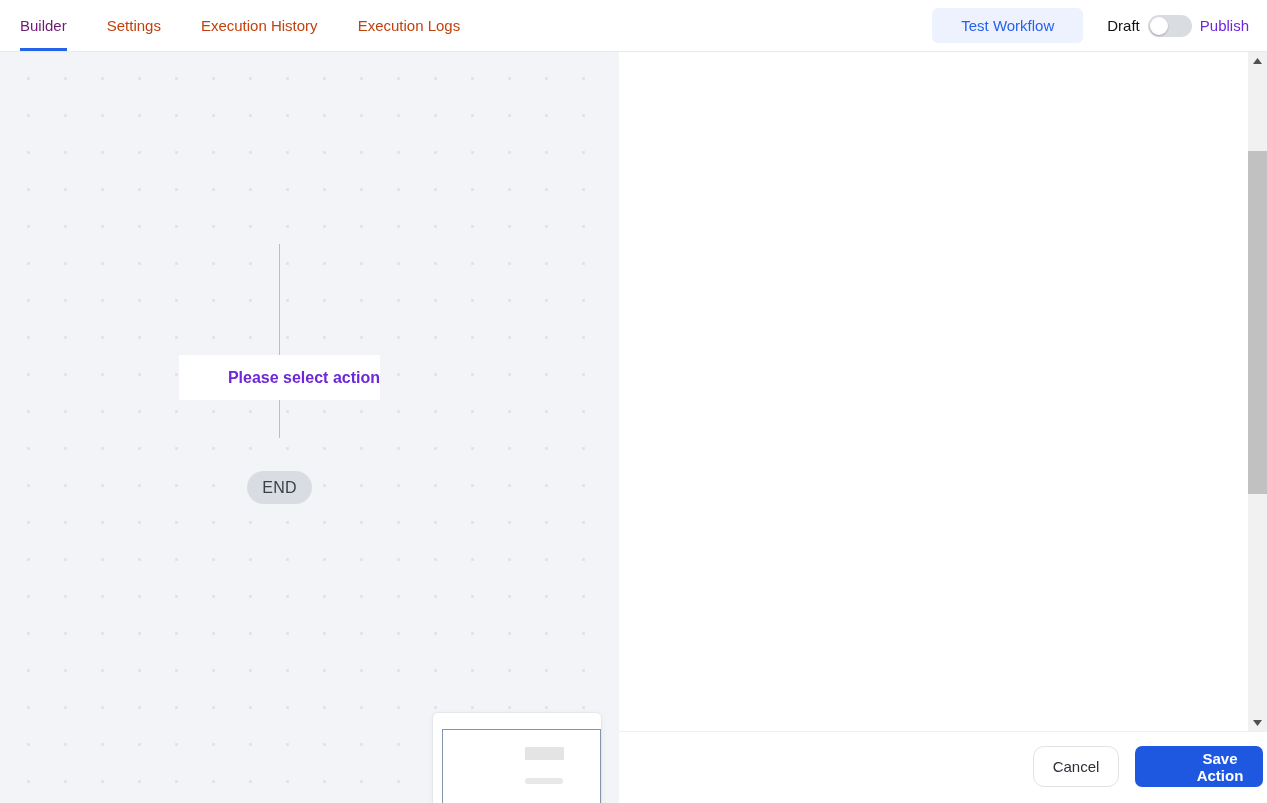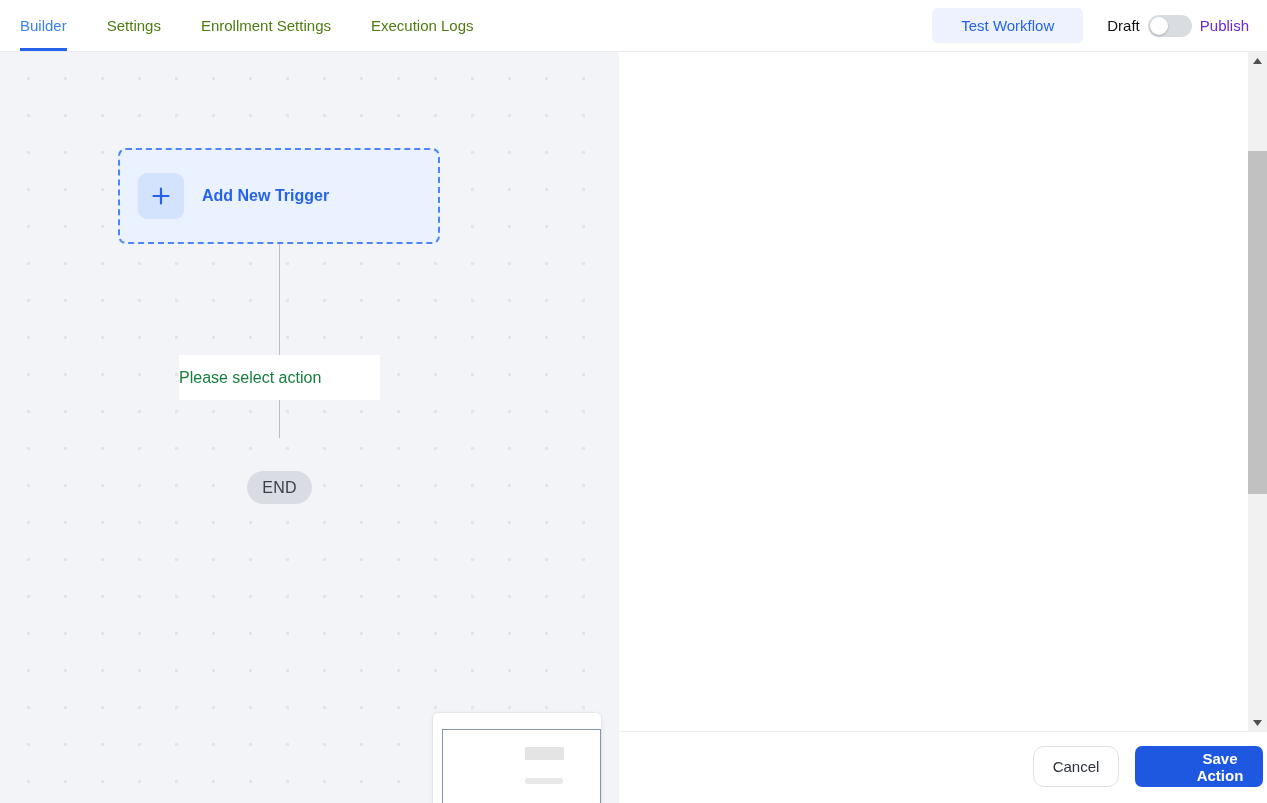--- a/index.html
+++ b/index.html
@@ -5,22 +5,22 @@
   html,body{margin:0;padding:0;}
   body{width:1267px;height:803px;overflow:hidden;background:#fff;
        font-family:"Liberation Sans",sans-serif;-webkit-font-smoothing:antialiased;}
   .app{position:relative;width:1267px;height:803px;overflow:hidden;}
 
   
   .topbar{position:absolute;left:0;top:0;width:1267px;height:52px;background:#fff;
           border-bottom:1px solid #e8eaee;box-sizing:border-box;}
   .tabs{position:absolute;left:0;top:0;height:51px;display:flex;align-items:center;}
   .tab{position:relative;height:51px;display:flex;align-items:center;padding:0 20px;
-       font-size:15px;color:#4d7c0f;cursor:pointer;white-space:nowrap;}
-  .tab.active{color:#3b82f6;}
+       font-size:15px;color:#c2410c;cursor:pointer;white-space:nowrap;}
+  .tab.active{color:#701a75;}
   .tab.active::after{content:"";position:absolute;left:20px;right:20px;bottom:0;height:3px;background:#2563eb;}
 
   .topright{position:absolute;right:18px;top:0;height:51px;display:flex;align-items:center;gap:0;}
   .testbtn{background:#eef2ff;color:#2563eb;font-size:15px;padding:9px 29px;border-radius:6px;
            border:none;cursor:pointer;font-family:inherit;}
   .draftwrap{display:flex;align-items:center;margin-left:24px;gap:8px;justify-content:flex-end;}
   .draftlbl{font-size:15px;color:#111;}
   .switch{width:44px;height:22px;border-radius:11px;background:#d9dce1;position:relative;cursor:pointer;}
   .switch .knob{position:absolute;top:2px;left:2px;width:18px;height:18px;border-radius:50%;background:#fff;
                 box-shadow:0 1px 2px rgba(0,0,0,.25);}
@@ -34,21 +34,21 @@
 
   .trigger{position:absolute;left:118px;top:96px;width:322px;height:96px;box-sizing:border-box;
            background:#eaf2ff;border:2px dashed #4f86f7;border-radius:8px;display:flex;align-items:center;}
   .trigger .plusbox{width:46px;height:46px;border-radius:9px;background:#d3e3fd;margin-left:18px;
                     display:flex;align-items:center;justify-content:center;}
   .trigger .plusbox svg{display:block;}
   .trigger .tlabel{margin-left:18px;font-size:16px;font-weight:bold;color:#2563eb;}
 
   .vline{position:absolute;left:279px;top:192px;width:1.4px;height:194px;background:#b9bec6;}
   .pleasebox{position:absolute;left:179px;top:303px;width:201px;height:45px;background:#fff;
-             display:flex;align-items:center;justify-content:flex-start;font-size:16px;color:#15803d;}
+             display:flex;align-items:center;justify-content:flex-end;font-size:16px;color:#6d28d9;font-weight:bold;}
   .endnode{position:absolute;left:247px;top:419px;width:65px;height:33px;border-radius:17px;background:#d9dde3;
            display:flex;align-items:center;justify-content:center;font-size:16px;color:#3a4049;letter-spacing:.3px;}
 
   
   .minimap{position:absolute;left:433px;top:661px;width:168px;height:127px;background:#fff;border-radius:5px;
            box-shadow:0 0 0 1px rgba(0,0,0,.03), 0 1px 6px rgba(0,0,0,.06);}
   .minimap .vp{position:absolute;left:9px;top:16px;width:159px;height:95px;border:1.4px solid #8396ae;box-sizing:border-box;background:#fff;}
   .mm1{position:absolute;left:92px;top:34px;width:39px;height:13px;background:#e4e4e4;border-radius:1px;}
   .mm2{position:absolute;left:92px;top:65px;width:38px;height:6px;background:#e7e7e7;border-radius:3px;}
 
@@ -76,47 +76,39 @@
 <div class="app">
   <div class="topbar">
     <div class="tabs">
       <div class="tab active">
           <span>Builder</span>
         </div>
       <div class="tab">
           <span>Settings</span>
         </div>
       <div class="tab">
-          <span>Enrollment Settings</span>
+          <span>Execution History</span>
         </div>
       <div class="tab">
           <span>Execution Logs</span>
         </div>
     </div>
     <div class="topright">
       <button class="testbtn">Test Workflow</button>
       <div class="draftwrap">
         <span class="draftlbl">Draft</span>
         <div class="switch">
             <div class="knob"></div>
           </div>
         <span class="pubLbl">Publish</span>
       </div>
     </div>
   </div>
 
   <div class="canvas">
-    <div class="trigger">
-      <div class="plusbox">
-        <svg width="22" height="22" viewBox="0 0 22 22">
-            <path d="M11 3.5 V18.5 M3.5 11 H18.5" stroke="#2563eb" stroke-width="2.2" stroke-linecap="round"></path>
-          </svg>
-      </div>
-      <div class="tlabel">Add New Trigger</div>
-    </div>
     <div class="vline"></div>
     <div class="pleasebox">
         <span>Please select action</span>
       </div>
     <div class="endnode">
         <span>END</span>
       </div>
     <div class="minimap">
       <div class="vp"></div>
       <div class="mm1"></div>

